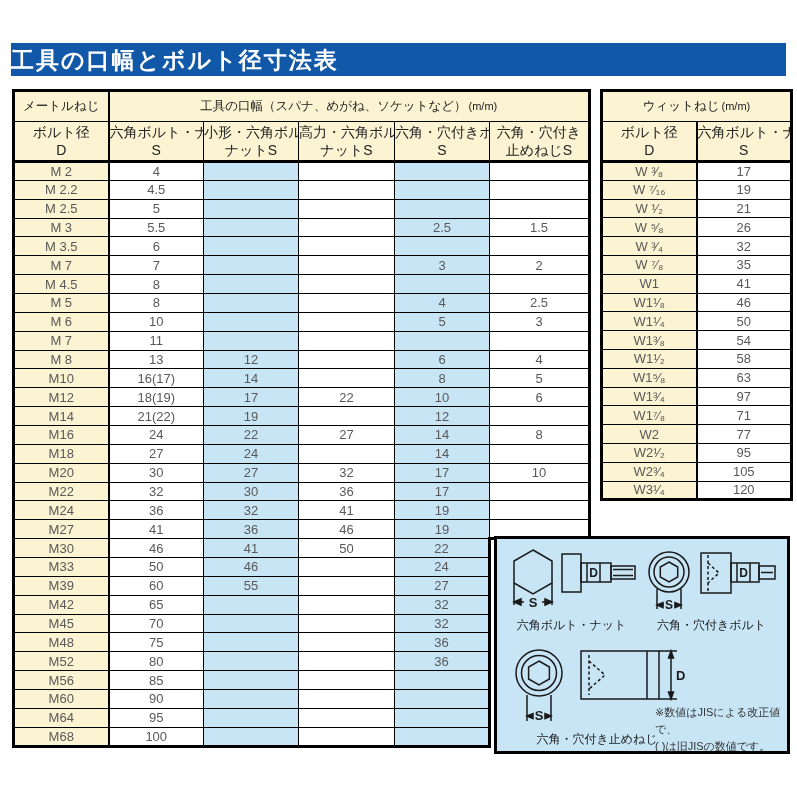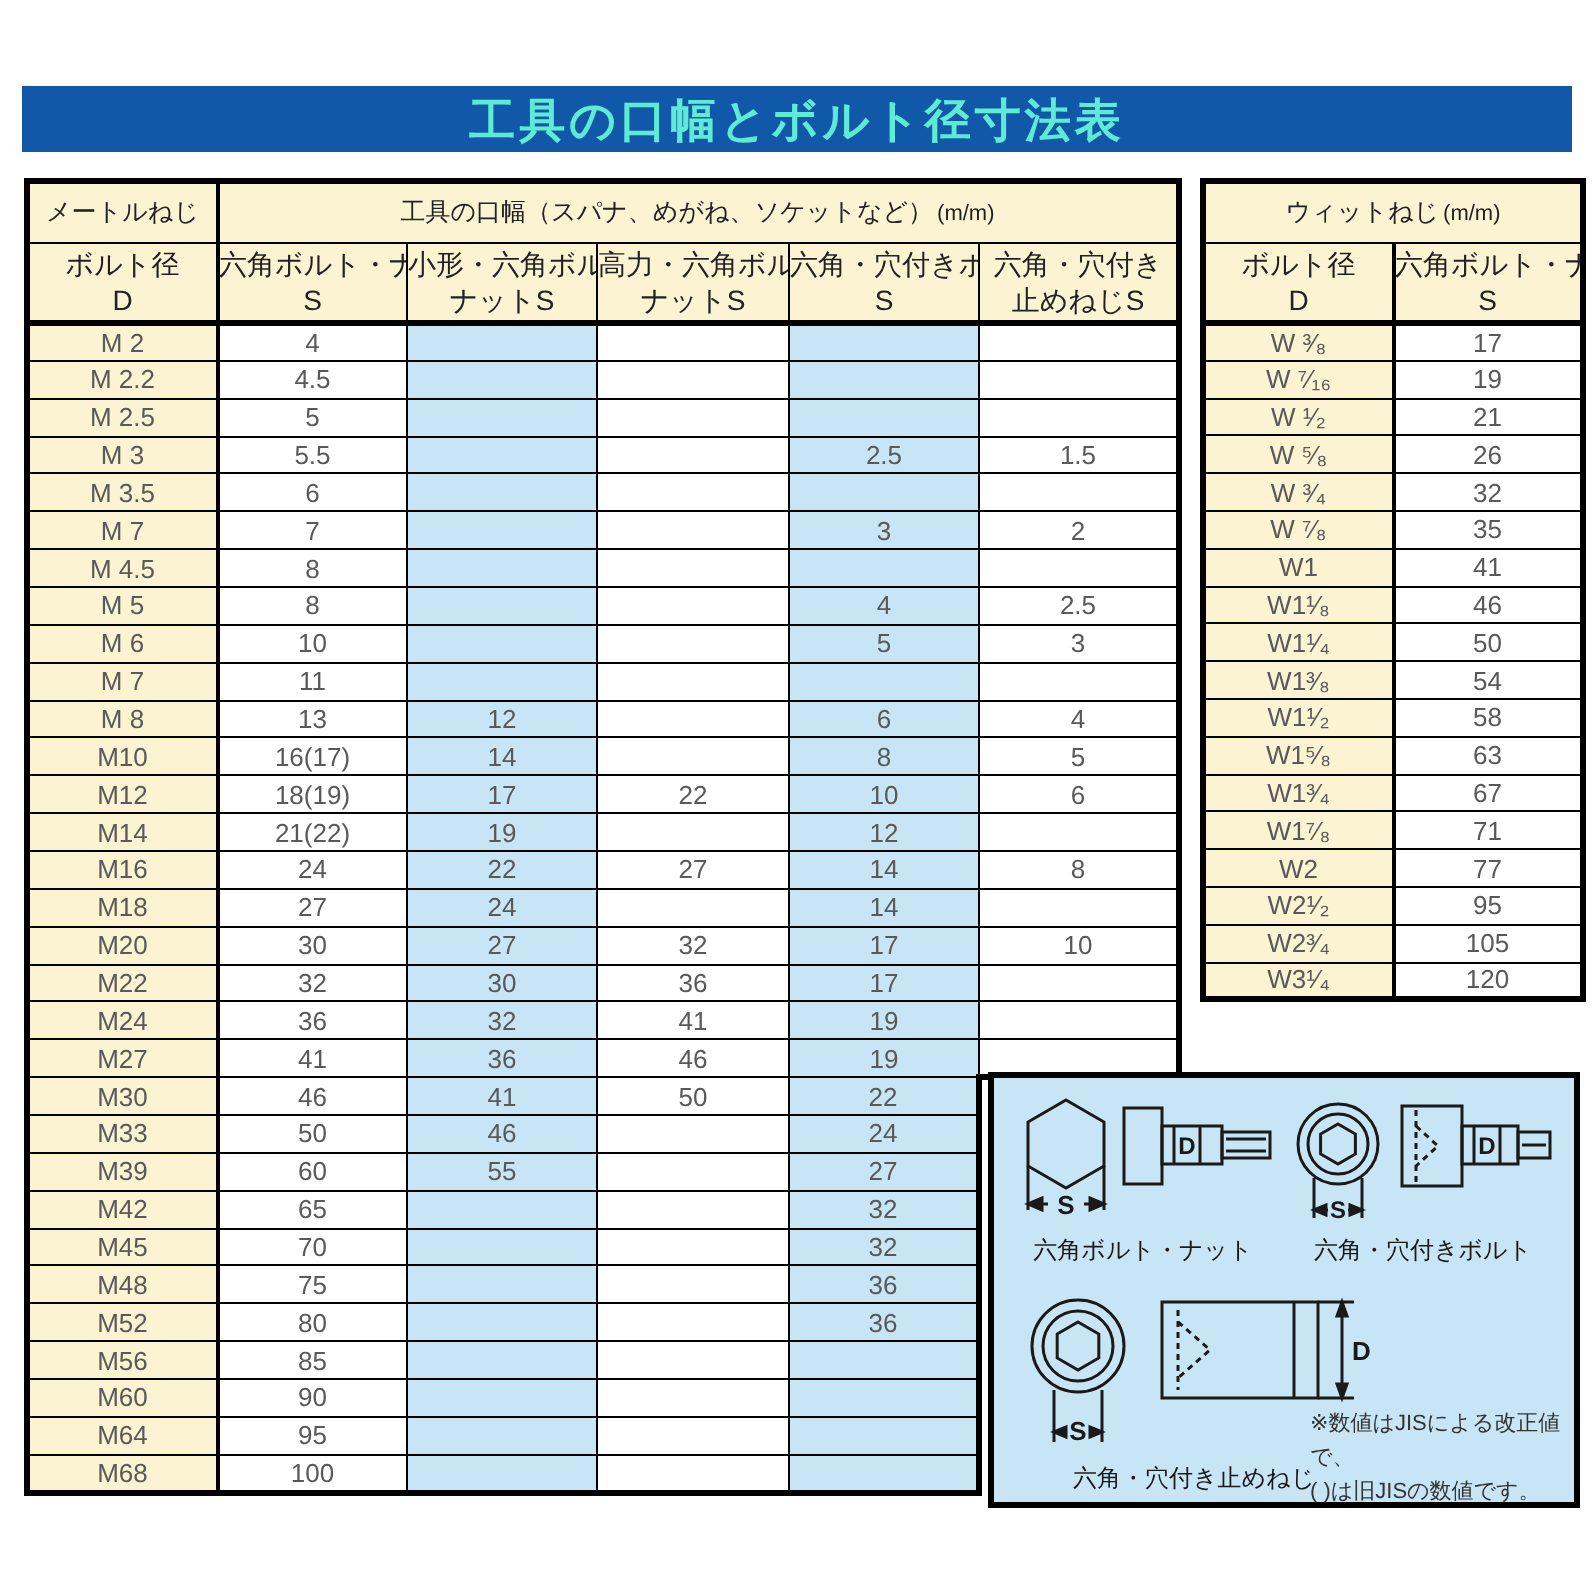--- a/index.html
+++ b/index.html
@@ -4,21 +4,21 @@
 <style>
   :root{
     --title-bg:#1158A8; --hdr-bg:#FBF3D2; --blue-bg:#C8E5F6;
     --val:#595959; --bd:#000;
   }
   *{margin:0;padding:0;box-sizing:border-box}
   html,body{background:#fff}
   body{width:797px;height:797px;font-family:"Liberation Sans","DejaVu Sans",sans-serif;position:relative;overflow:hidden}
   .page{position:absolute;left:0;top:0;width:797px;height:797px;background:#fff}
   .title-bar{position:absolute;left:11px;top:43px;width:775px;height:33px;background:var(--title-bg);
-    color:#5eead4;font-size:23px;font-weight:bold;text-align:center;line-height:34px;letter-spacing:2px}
+    color:#ffffff;font-size:23px;font-weight:bold;line-height:34px;letter-spacing:2px}
   table{border-collapse:collapse;table-layout:fixed;position:absolute}
   #metricTable{left:12px;top:89px;width:576px}
   #whitTable{left:600px;top:89px;width:190px}
   td{border:1px solid var(--bd);text-align:center;vertical-align:middle;padding:0;
      font-size:13px;color:var(--val);white-space:nowrap;overflow:hidden}
   tr.hA{height:31px}
   tr.hA td{font-size:12.5px}
   tr.hB{height:40px}
   tr.hB td{font-size:14px;line-height:1.32}
   tr.dr{height:18.87px}
@@ -402,21 +402,21 @@
         <tr class="dr">
           <td class="hdr-col bl c0">W1¹⁄₂</td>
           <td class="val br">58</td>
         </tr>
         <tr class="dr">
           <td class="hdr-col bl c0">W1⁵⁄₈</td>
           <td class="val br">63</td>
         </tr>
         <tr class="dr">
           <td class="hdr-col bl c0">W1³⁄₄</td>
-          <td class="val br">67</td>
+          <td class="val br">97</td>
         </tr>
         <tr class="dr">
           <td class="hdr-col bl c0">W1⁷⁄₈</td>
           <td class="val br">71</td>
         </tr>
         <tr class="dr">
           <td class="hdr-col bl c0">W2</td>
           <td class="val br">77</td>
         </tr>
         <tr class="dr">

